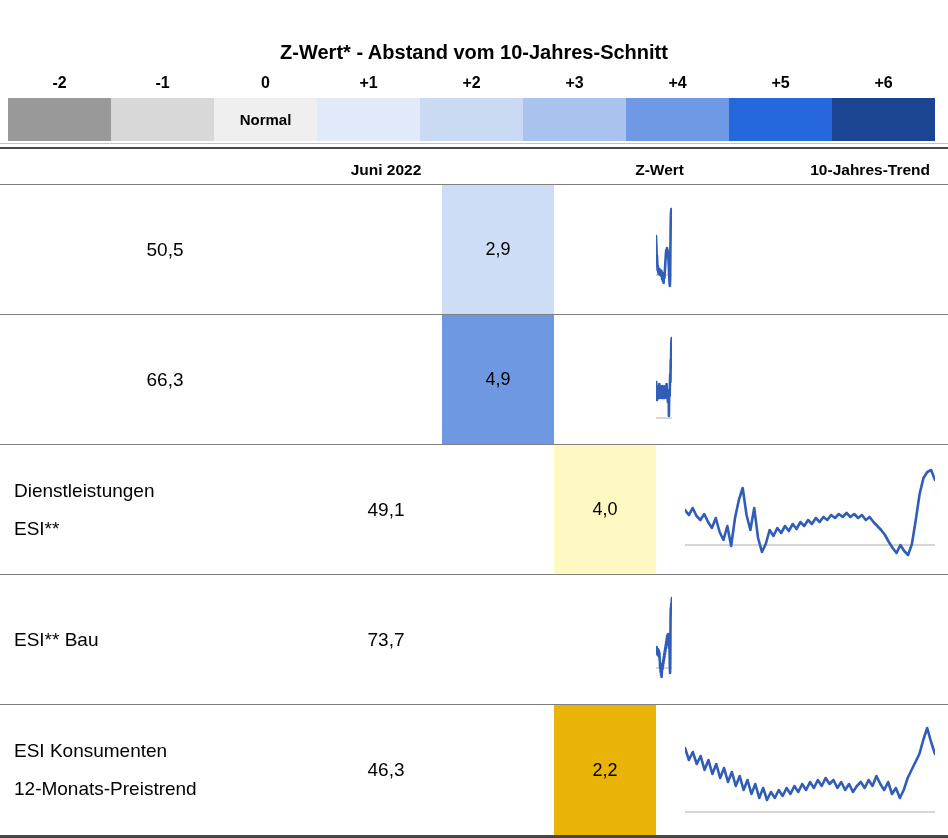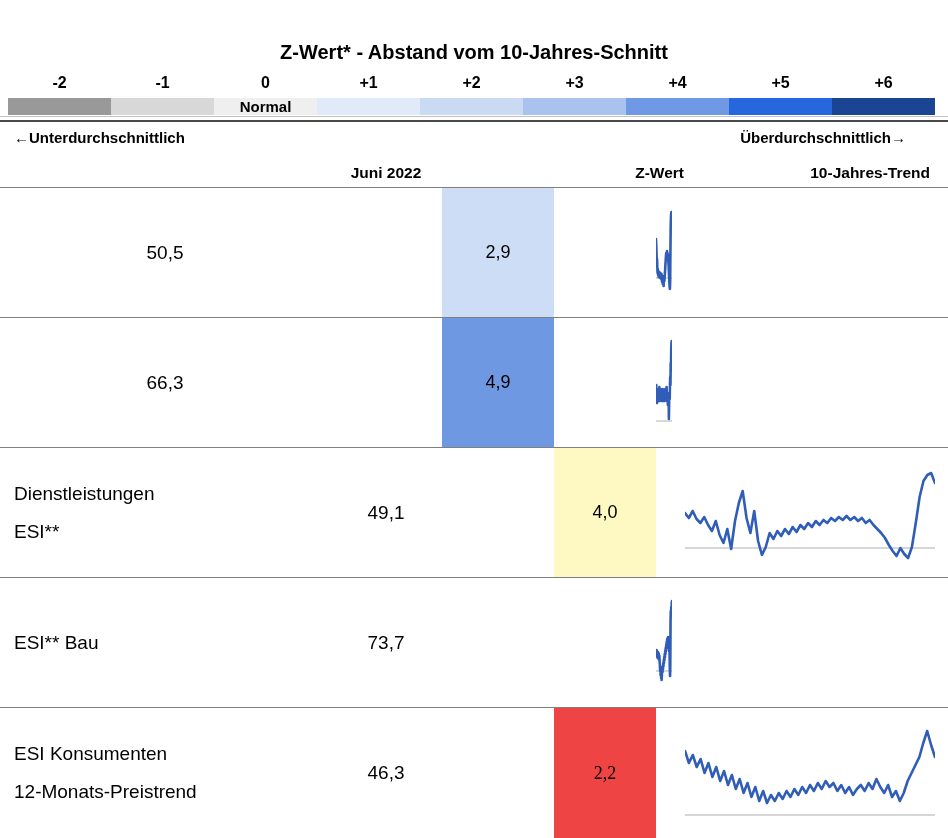--- a/index.html
+++ b/index.html
@@ -5,21 +5,21 @@
   html,body{margin:0;padding:0;background:#ffffff;}
   body{font-family:"Liberation Sans", sans-serif;color:#000;}
   .page{position:relative;width:948px;height:838px;background:#fff;overflow:hidden;margin-top:24px;}
 
   .title{width:860px;margin:12px auto 0;height:32px;line-height:32px;text-align:center;
          font-size:20px;font-weight:bold;}
 
   .scale-grid{margin-left:8px;width:927px;display:grid;grid-template-columns:repeat(9,1fr);}
   .ticks{height:30px;align-items:center;}
   .tick{display:flex;align-items:center;justify-content:center;font-size:16px;font-weight:bold;}
-  .bar{height:16px;border-radius:8px;}
+  .bar{height:43px;border-radius:8px;}
   .seg{display:flex;align-items:center;justify-content:center;}
   .seg span{font-size:15px;font-weight:bold;}
 
   .dbl-line{margin-top:2px;border-top:1px solid #c2c2c2;height:3px;border-bottom:2px solid #4a4a4a;}
 
   .dir-row{display:flex;justify-content:space-between;align-items:center;height:30px;
            padding:0 42px 0 14px;font-size:15px;font-weight:bold;}
 
   .hdr-row{display:grid;grid-template-columns:330px 112px 112px 102px 16px 1fr;
            align-items:end;height:36px;padding-bottom:5px;border-bottom:1px solid #7f7f7f;
@@ -67,24 +67,20 @@
       <div class="seg" style="background: rgb(225, 234, 248);"></div>
       <div class="seg" style="background: rgb(203, 218, 243);"></div>
       <div class="seg" style="background: rgb(169, 195, 238);"></div>
       <div class="seg" style="background: rgb(111, 153, 228);"></div>
       <div class="seg" style="background: rgb(38, 103, 221);"></div>
       <div class="seg" style="background: rgb(27, 68, 146);"></div>
     </div>
 
   <div class="dbl-line"></div>
 
-  <div class="dir-row">
-    <span>←Unterdurchschnittlich</span>
-    <span>Überdurchschnittlich→</span>
-  </div>
 
   <div class="hdr-row">
     <div></div>
     <div class="h-month">Juni 2022</div>
     <div></div>
     <div class="h-z">Z-Wert</div>
     <div></div>
     <div class="h-trend">10-Jahres-Trend</div>
   </div>
 
@@ -153,21 +149,21 @@
         </div>
   </div>
 
   <div class="row">
     <div class="c-label">
           <div>ESI Konsumenten</div>
           <div>12-Monats-Preistrend</div>
         </div>
     <div class="c-value">46,3</div>
     <div></div>
-    <div class="c-z" style="background: #ef4444; font-family: Liberation Serif, serif;">
+    <div class="c-z" style="background: #eab308;">
       <span>2,2</span>
     </div>
     <div></div>
     <div class="c-spark">
           <svg viewBox="0 0 64 100" preserveAspectRatio="none" style="width: 250px; height: 100px;">
             <line x1="0" x2="64" y1="92" y2="92" stroke="#c8c8c8" stroke-width="1.4" vector-effect="non-scaling-stroke"></line>
             <polyline points="0,28 1,40 2,32 3,44 4,36 5,50 6,40 7,54 8,44 9,58 10,48 11,62 12,52 13,66 14,56 15,70 16,60 17,74 18,64 19,78 20,68 21,80 22,72 23,78 24,70 25,76 26,68 27,74 28,66 29,72 30,64 31,70 32,62 33,68 34,60 35,66 36,58 37,64 38,60 39,68 40,62 41,70 42,64 43,72 44,66 45,62 46,68 47,60 48,66 49,56 50,64 51,70 52,62 53,74 54,68 55,78 56,70 57,58 58,50 59,42 60,34 61,20 62,8 63,22 64,34" fill="none" stroke="#2f5db8" stroke-width="2.6" stroke-linejoin="round" stroke-linecap="round" vector-effect="non-scaling-stroke"></polyline>
           </svg>
         </div>
   </div>

